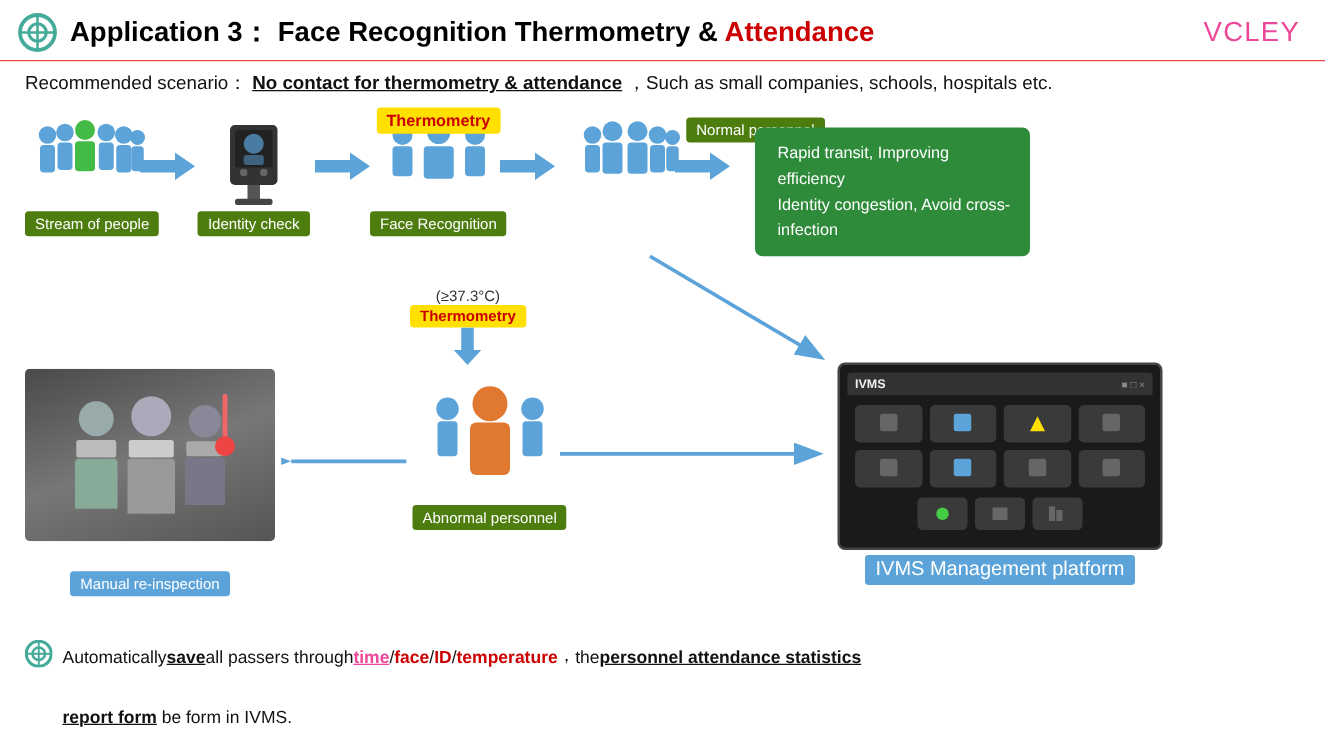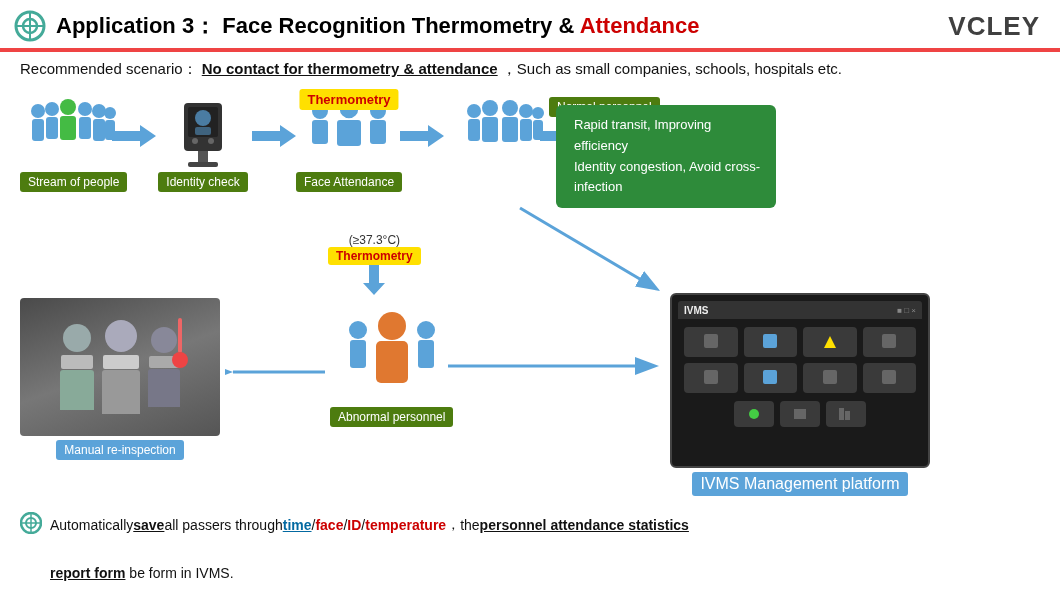--- a/index.html
+++ b/index.html
@@ -10,41 +10,41 @@
       font-family: Arial, sans-serif;
       overflow: hidden;
       position: relative;
     }
 
     
     .header {
       display: flex;
       align-items: center;
       padding: 10px 20px 6px 14px;
-      border-bottom: 4px solid #ef4444;
+      border-bottom: 1px solid #ef4444;
     }
     .header-icon {
       width: 32px;
       height: 32px;
       margin-right: 10px;
     }
     .header-title {
       font-size: 22px;
       font-weight: bold;
       color: #000;
     }
     .header-title span.red {
       color: #cc0000;
       font-weight: bold;
     }
     .logo {
       margin-left: auto;
-      font-size: 26px;
-      font-weight: 700;
-      color: #404040;
+      font-size: 22px;
+      font-weight: 400;
+      color: #ec4899;
       letter-spacing: 1px;
     }
 
     
     .scenario-bar {
       padding: 8px 20px 4px 20px;
       font-size: 15px;
       color: #111;
     }
     .scenario-bar .underline-bold {
@@ -104,21 +104,21 @@
       padding: 3px 8px;
       border-radius: 3px;
       margin-top: 4px;
       text-align: center;
       white-space: nowrap;
     }
 
     
     .ivms-box {
       width: 260px;
-      height: 175px;
+      height: 150px;
       background: #1a1a1a;
       border: 2px solid #444;
       border-radius: 6px;
       padding: 6px;
       position: relative;
     }
     .ivms-topbar {
       background: #333;
       height: 18px;
       border-radius: 3px 3px 0 0;
@@ -311,21 +311,21 @@
         <circle cx="16" cy="16" r="8" fill="#5ba3d9"></circle>
         <rect x="8" y="25" width="16" height="24" rx="3" fill="#5ba3d9"></rect>
 
         <circle cx="45" cy="14" r="10" fill="#5ba3d9"></circle>
         <rect x="33" y="25" width="24" height="26" rx="3" fill="#5ba3d9"></rect>
         <circle cx="45" cy="14" r="10" fill="#5ba3d9" stroke="#fff" stroke-width="1.5"></circle>
         <circle cx="74" cy="16" r="8" fill="#5ba3d9"></circle>
         <rect x="66" y="25" width="16" height="24" rx="3" fill="#5ba3d9"></rect>
       </svg>
     </div>
-    <div class="flow-label">Face Attendance</div>
+    <div class="flow-label">Face Recognition</div>
   </div>
 
   <div style="position:absolute; top:42px; left:400px;">
     <svg width="44" height="22">
         <polygon points="0,6 28,6 28,0 44,11 28,22 28,16 0,16" fill="#5ba3d9"></polygon>
       </svg>
   </div>
 
   <div style="position:absolute; top:10px; left:459px; display:flex; align-items:flex-start;">
     <div style="width:90px; height:75px; display:flex; align-items:center; justify-content:center;">
@@ -344,21 +344,21 @@
     </div>
     <div class="flow-label">Normal personnel</div>
   </div>
 
   <div style="position:absolute; top:42px; left:540px;">
     <svg width="44" height="22">
         <polygon points="0,6 28,6 28,0 44,11 28,22 28,16 0,16" fill="#5ba3d9"></polygon>
       </svg>
   </div>
 
-  <div class="green-box" style="position:absolute; top:22px; left:556px;padding-left:18px;">
+  <div class="green-box" style="position:absolute; top:22px; left:604px;padding-left:18px;">
     <div>Rapid transit, Improving efficiency</div>
     <div>Identity congestion, Avoid cross-infection</div>
   </div>
 
   <div style="position:absolute; top:150px; left:328px; display:flex; flex-direction:column; align-items:center;">
     <div class="temp-text">(≥37.3°C)</div>
     <div class="thermo-label-down">Thermometry</div>
 
     <svg width="22" height="30">
         <polygon points="6,0 16,0 16,18 22,18 11,30 0,18 6,18" fill="#5ba3d9"></polygon>
@@ -369,21 +369,21 @@
     <svg width="160" height="100" viewBox="0 0 160 100">
       <defs>
         <marker id="arrowhead" markerWidth="8" markerHeight="8" refX="6" refY="3" orient="auto">
           <polygon points="0,0 8,3 0,6" fill="#5ba3d9"></polygon>
         </marker>
       </defs>
       <line x1="10" y1="10" x2="145" y2="90" stroke="#5ba3d9" stroke-width="3" marker-end="url(#arrowhead)"></line>
     </svg>
   </div>
 
-  <div style="position:absolute; top:215px; left:20px; display:flex; flex-direction:column; align-items:center;">
+  <div style="position:absolute; top:215px; left:20px; display:flex; flex-direction:column; align-items:center;gap:20px;">
 
     <div style="width:200px; height:138px; background:#666; border-radius:4px; overflow:hidden; position:relative;">
       <div style="width:100%; height:100%; background: linear-gradient(160deg,#4a4a4a,#777,#555); display:flex; align-items:center; justify-content:center; gap:8px;">
 
         <div style="display:flex; flex-direction:column; align-items:center;">
           <div style="width:28px; height:28px; border-radius:50%; background:#9aa; margin-bottom:3px;"></div>
           <div style="width:32px; height:14px; background:#bbb; border-radius:2px; margin-bottom:1px;"></div>
           <div style="width:34px; height:40px; background:#8a9; border-radius:3px 3px 0 0;"></div>
         </div>
         <div style="display:flex; flex-direction:column; align-items:center;">
@@ -510,21 +510,21 @@
       <svg width="22" height="22" viewBox="0 0 22 22">
         <circle cx="11" cy="11" r="10" fill="none" stroke="#4a9" stroke-width="2.5"></circle>
         <circle cx="11" cy="11" r="5" fill="none" stroke="#4a9" stroke-width="2"></circle>
         <line x1="11" y1="1" x2="11" y2="21" stroke="#4a9" stroke-width="1.5"></line>
         <line x1="1" y1="11" x2="21" y2="11" stroke="#4a9" stroke-width="1.5"></line>
       </svg>
     </span>
     <span>Automatically </span>
     <span class="bold-underline" style="font-weight:bold; text-decoration:underline;">save</span>
     <span> all passers through </span>
-    <span style="color:#0369a1; font-weight:bold;text-decoration:underline;">time</span>
+    <span style="color:#ec4899; font-weight:bold;text-decoration:underline;">time</span>
     <span> / </span>
     <span style="color:#cc0000; font-weight:bold;">face</span>
     <span> / </span>
     <span style="color:#cc0000; font-weight:bold;">ID</span>
     <span> / </span>
     <span style="color:#cc0000; font-weight:bold;">temperature</span>
     <span>，</span>
     <span>  the </span>
     <span style="font-weight:bold; text-decoration:underline;">personnel attendance statistics</span>
   </div>

